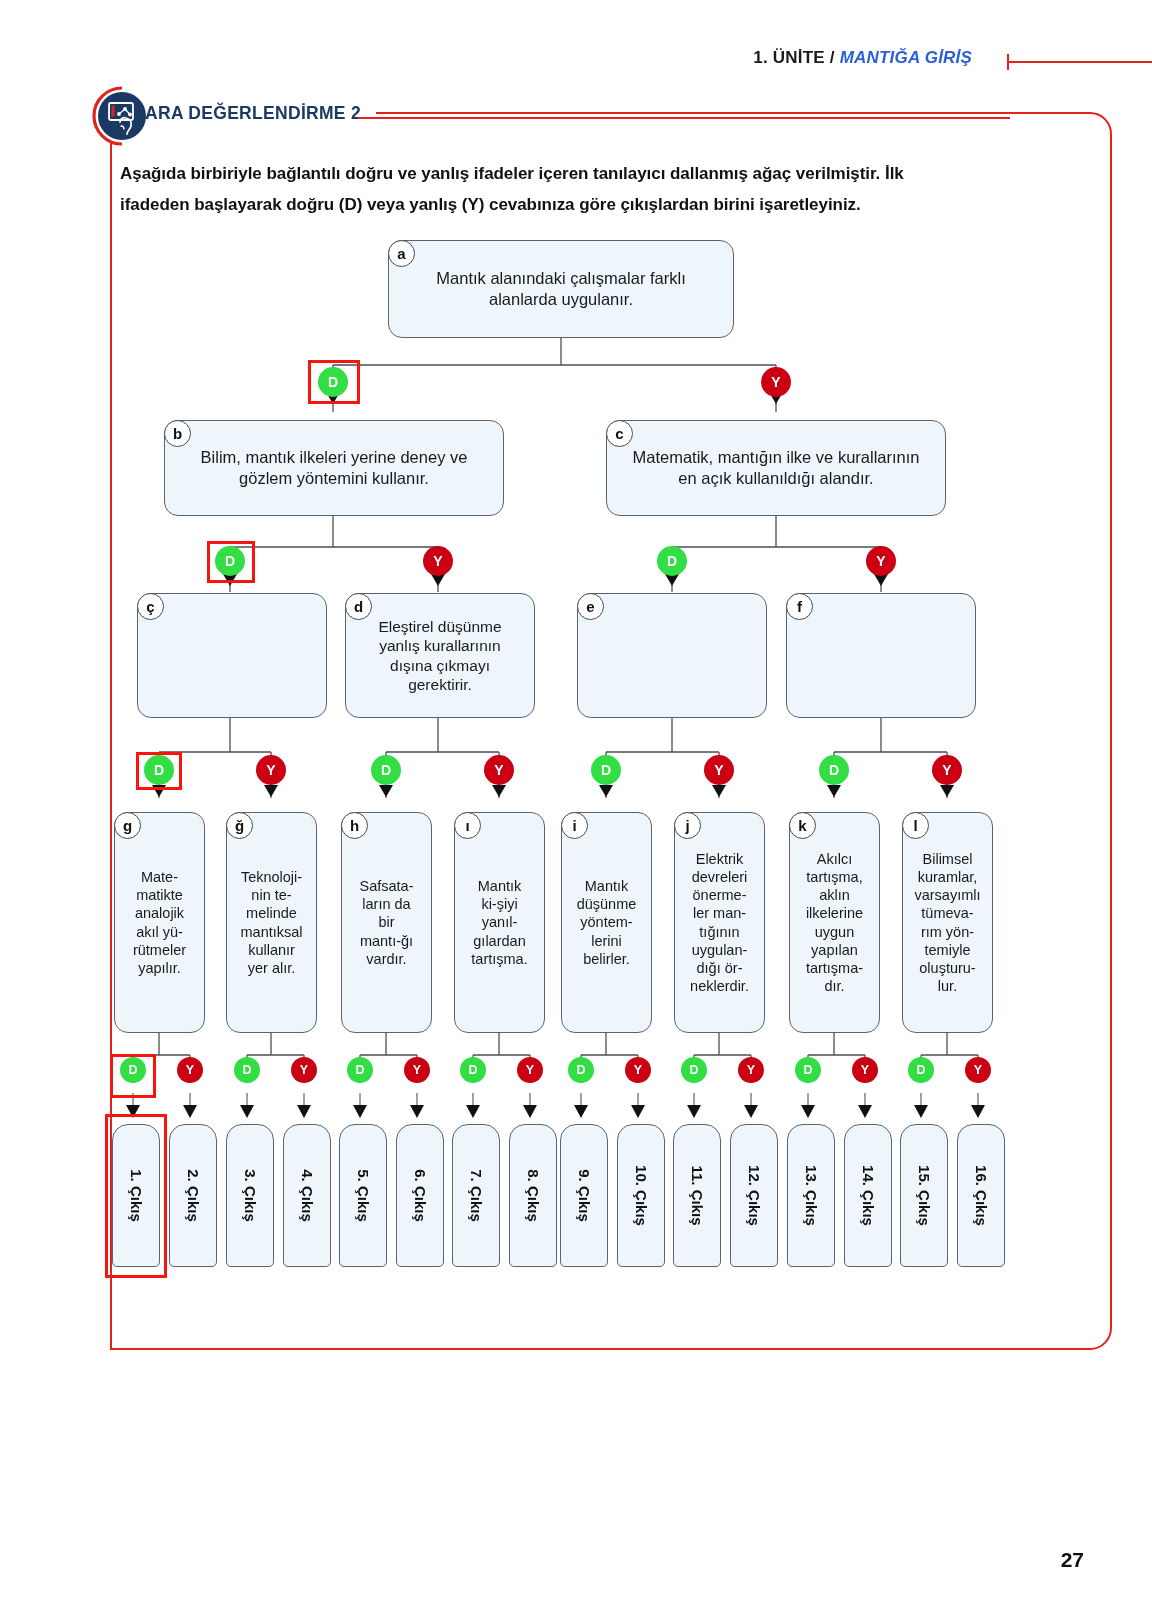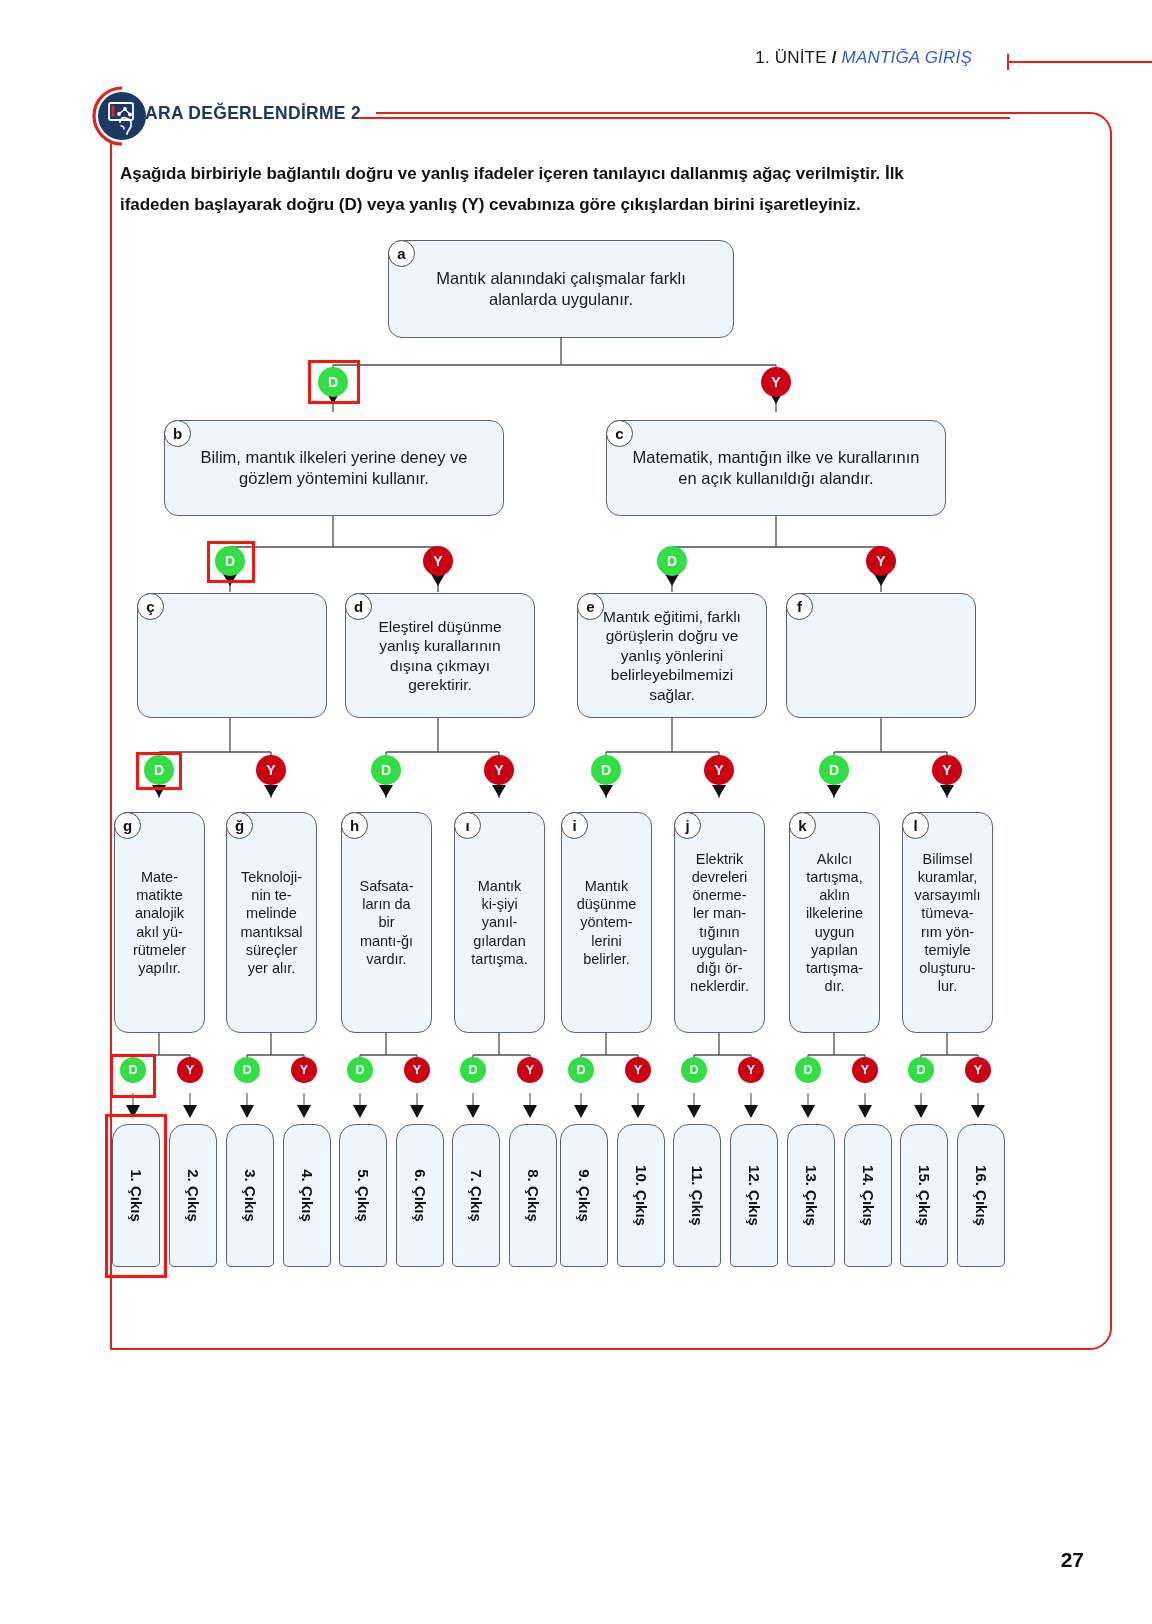--- a/index.html
+++ b/index.html
@@ -26,23 +26,23 @@
   }
   #unit-label {
     position: absolute;
     right: 180px;
     top: 48px;
     font-size: 17px;
     font-weight: 600;
     letter-spacing: .2px;
     white-space: nowrap;
   }
-  #unit-label .unit-main { color: #1a1a1a; font-weight: 400; }
+  #unit-label .unit-main { color: #1a1a1a; font-weight: 700; }
   #unit-label .unit-sep  { color: #1a1a1a; font-weight: 700; }
-  #unit-label .unit-sub  { color: #2b5fd9; font-style: italic; font-weight: 400; }
+  #unit-label .unit-sub  { color: #2b5fd9; font-style: italic; font-weight: 700; }
 
   
   #page-frame {
     position: absolute;
     left: 110px;
     top: 112px;
     width: 1002px;
     height: 1238px;
     border: 2.2px solid #e2231a;
     border-top-left-radius: 0;
@@ -445,21 +445,20 @@
 
 <div class="node r3" style="left:137px; top:593px; width:190px; height:125px;">
   <div class="node-tag">ç</div>
 </div>
 <div class="node r3" style="left:345px; top:593px; width:190px; height:125px;">
   <div class="node-tag">d</div>
   <div class="node-text">Eleştirel düşünme yanlış kurallarının dışına çıkmayı gerektirir.</div>
 </div>
 <div class="node r3" style="left:577px; top:593px; width:190px; height:125px;">
   <div class="node-tag">e</div>
-  <div class="node-text">Mantık eğitimi, farklı görüşlerin doğru ve yanlış yönlerini belirleyebilmemizi sağlar.</div>
 </div>
 <div class="node r3" style="left:786px; top:593px; width:190px; height:125px;">
   <div class="node-tag">f</div>
 </div>
 
 <div class="hl" style="left:136px; top:752px; width:46px; height:38px;"></div>
 <div class="dy d" style="left:144px; top:755px;">D</div>
 <div class="dy y" style="left:256px; top:755px;">Y</div>
 <div class="dy d" style="left:371px; top:755px;">D</div>
 <div class="dy y" style="left:484px; top:755px;">Y</div>
@@ -467,21 +466,21 @@
 <div class="dy y" style="left:704px; top:755px;">Y</div>
 <div class="dy d" style="left:819px; top:755px;">D</div>
 <div class="dy y" style="left:932px; top:755px;">Y</div>
 
 <div class="node r4" style="left:114px; top:812px; width:91px; height:221px;">
   <div class="node-tag">g</div>
   <div class="node-text">Mate-matikte analojik akıl yü-rütmeler yapılır.</div>
 </div>
 <div class="node r4" style="left:226px; top:812px; width:91px; height:221px;">
   <div class="node-tag">ğ</div>
-  <div class="node-text">Teknoloji-nin te-melinde mantıksal süreçler yer alır.</div>
+  <div class="node-text">Teknoloji-nin te-melinde mantıksal kullanır yer alır.</div>
 </div>
 <div class="node r4" style="left:341px; top:812px; width:91px; height:221px;">
   <div class="node-tag">h</div>
   <div class="node-text">Safsata-ların da bir mantı-ğı vardır.</div>
 </div>
 <div class="node r4" style="left:454px; top:812px; width:91px; height:221px;">
   <div class="node-tag">ı</div>
   <div class="node-text">Mantık ki-şiyi yanıl-gılardan tartışma.</div>
 </div>
 <div class="node r4" style="left:561px; top:812px; width:91px; height:221px;">

